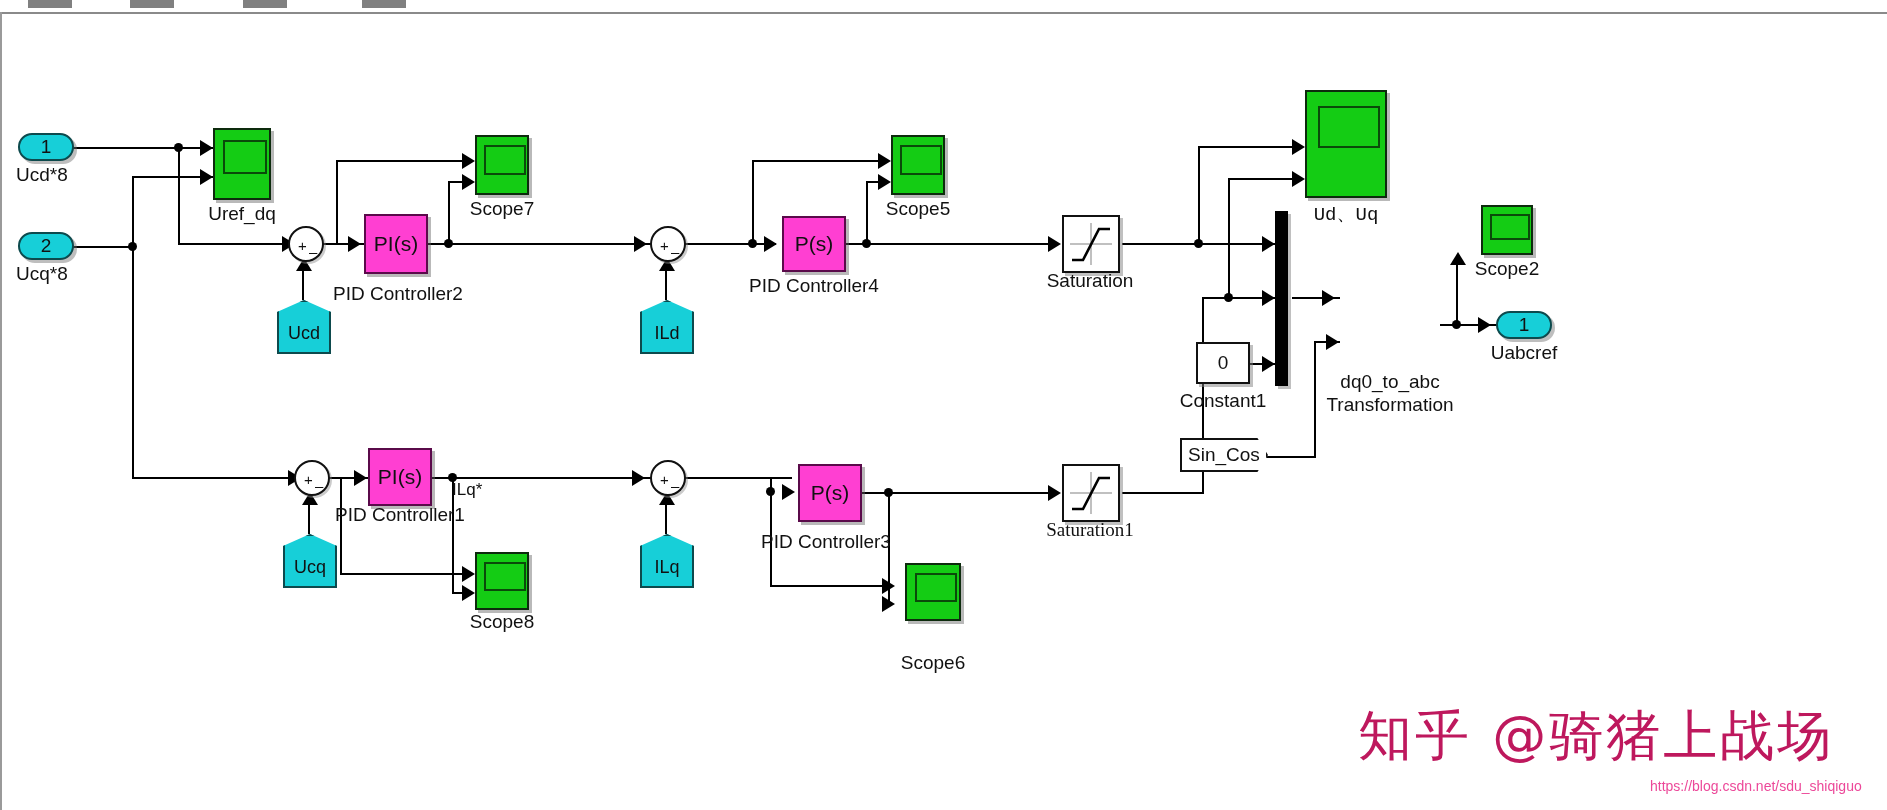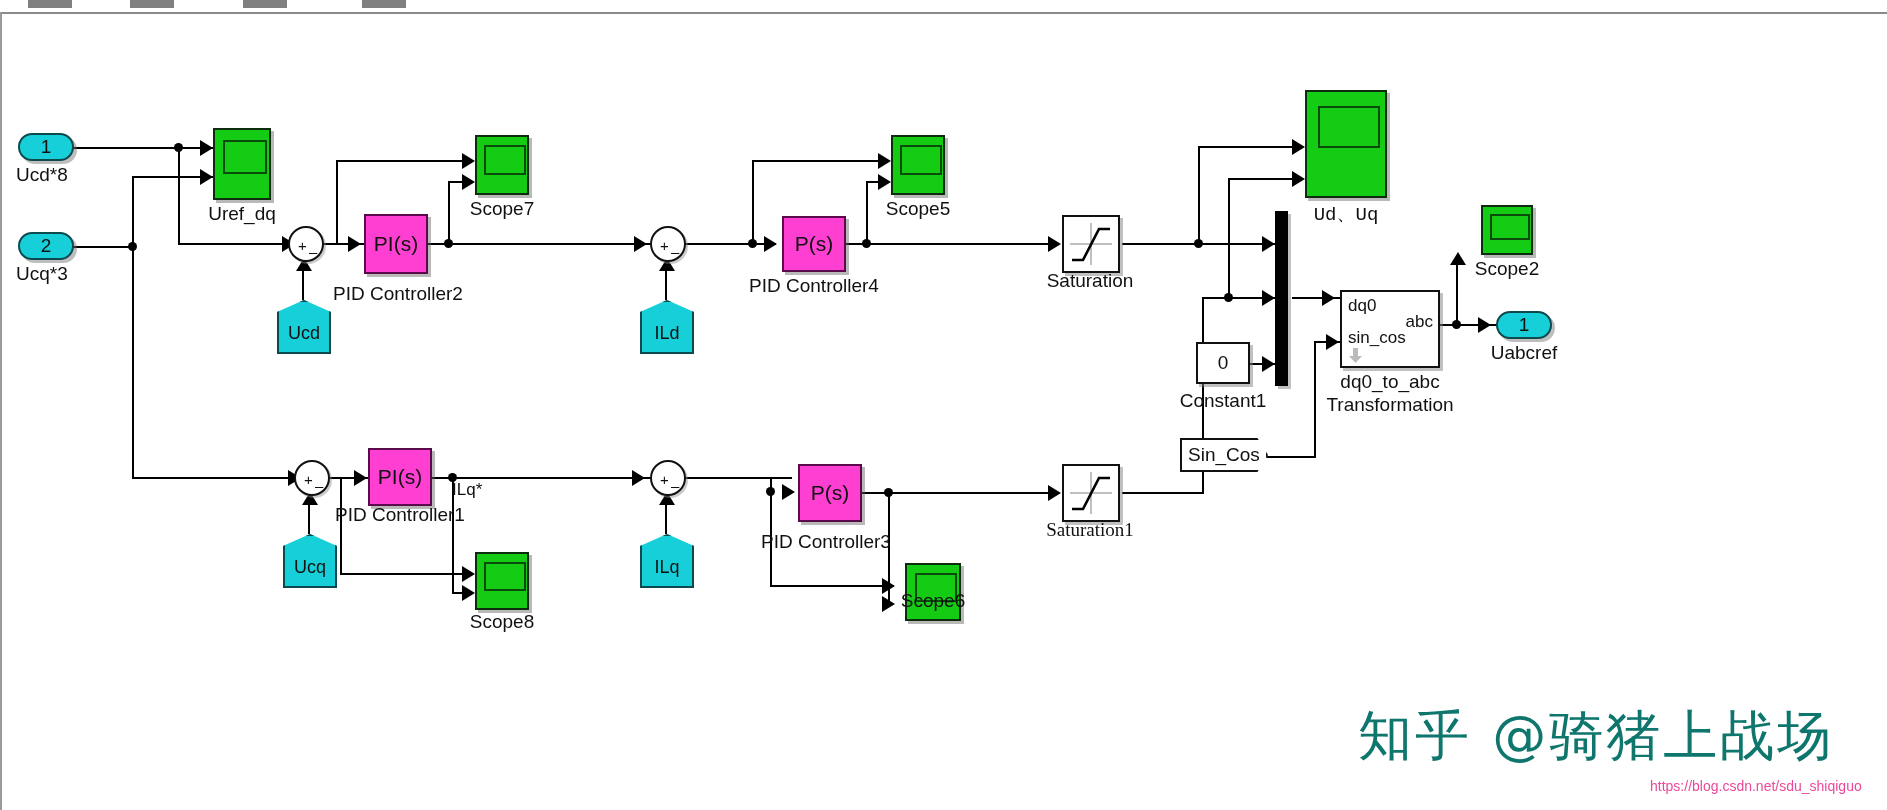--- a/index.html
+++ b/index.html
@@ -95,21 +95,21 @@
   .arr-r{border-top:8px solid transparent;border-bottom:8px solid transparent;border-left:13px solid #000;}
   .arr-u{border-left:8px solid transparent;border-right:8px solid transparent;border-bottom:13px solid #000;}
 
   
   .lbl{position:absolute;font-size:19px;color:#111;white-space:nowrap;}
   .lbl.c{transform:translateX(-50%);text-align:center;}
   .sig{position:absolute;font-size:17px;color:#111;white-space:nowrap;}
 
   
   .wm{
-    position:absolute;font-size:54px;color:#0f766e;white-space:nowrap;
+    position:absolute;font-size:54px;color:#be185d;white-space:nowrap;
     font-family:"DejaVu Sans",sans-serif;letter-spacing:3px;
   }
   .wm-url{position:absolute;font-size:14px;color:#ec4899;white-space:nowrap;}
 </style>
 </head>
 <body>
 
 <div id="canvas">
 
   <div class="toolbar-strip">
@@ -244,21 +244,21 @@
   <div class="arr arr-r" style="left:1048px;top:485px;"></div>
 
   <div class="blk port" style="left:18px;top:133px;width:56px;height:28px;">
     <span>1</span>
   </div>
   <div class="lbl" style="left:16px;top:164px;">Ucd*8</div>
 
   <div class="blk port" style="left:18px;top:232px;width:56px;height:28px;">
     <span>2</span>
   </div>
-  <div class="lbl" style="left:16px;top:263px;">Ucq*3</div>
+  <div class="lbl" style="left:16px;top:263px;">Ucq*8</div>
 
   <div class="blk scope" style="left:213px;top:128px;width:58px;height:72px;">
     <div class="screen" style="left:8px;top:10px;width:40px;height:30px;"></div>
   </div>
   <div class="lbl c" style="left:242px;top:203px;">Uref_dq</div>
 
   <div class="blk scope" style="left:475px;top:135px;width:54px;height:60px;">
     <div class="screen" style="left:7px;top:8px;width:38px;height:26px;"></div>
   </div>
   <div class="lbl c" style="left:502px;top:198px;">Scope7</div>
@@ -279,21 +279,21 @@
   <div class="lbl c" style="left:1507px;top:258px;">Scope2</div>
 
   <div class="blk scope" style="left:475px;top:552px;width:54px;height:58px;">
     <div class="screen" style="left:7px;top:8px;width:38px;height:25px;"></div>
   </div>
   <div class="lbl c" style="left:502px;top:611px;">Scope8</div>
 
   <div class="blk scope" style="left:905px;top:563px;width:56px;height:58px;">
     <div class="screen" style="left:8px;top:8px;width:38px;height:25px;"></div>
   </div>
-  <div class="lbl c" style="left:933px;top:590px;">Scope6</div>
+  <div class="lbl c" style="left:933px;top:652px;">Scope6</div>
 
   <div class="blk sum" style="left:288px;top:226px;width:36px;height:36px;">
     <span class="sg" style="left:8px;top:10px;">+</span>
     <span class="sg" style="left:19px;top:16px;">–</span>
   </div>
   <div class="blk sum" style="left:650px;top:226px;width:36px;height:36px;">
     <span class="sg" style="left:8px;top:10px;">+</span>
     <span class="sg" style="left:19px;top:16px;">–</span>
   </div>
   <div class="blk sum" style="left:294px;top:460px;width:36px;height:36px;">
@@ -362,28 +362,20 @@
   </div>
   <div class="lbl c" style="left:1090px;top:519px;font-family:Liberation Serif, serif;">Saturation1</div>
 
   <div class="blk wbox" style="left:1196px;top:342px;width:54px;height:42px;">
     <span>0</span>
   </div>
   <div class="lbl c" style="left:1223px;top:390px;">Constant1</div>
 
   <div class="blk mux" style="left:1275px;top:211px;width:13px;height:175px;"></div>
 
-  <div class="blk sub" style="left:1340px;top:290px;width:100px;height:78px;">
-    <span class="pl" style="left:6px;top:4px;">dq0</span>
-    <span class="pl" style="left:6px;top:36px;">sin_cos</span>
-    <span class="pl" style="right:5px;top:20px;">abc</span>
-    <svg width="14" height="16" viewBox="0 0 14 16" style="position:absolute;left:7px;top:56px;">
-      <path d="M4 0 L9 0 L9 8 L13 8 L6.5 15 L0 8 L4 8 Z" fill="#bbbbbb"></path>
-    </svg>
-  </div>
   <div class="lbl c" style="left:1390px;top:371px;">dq0_to_abc</div>
   <div class="lbl c" style="left:1390px;top:394px;">Transformation</div>
 
   <div class="blk port" style="left:1496px;top:311px;width:56px;height:28px;">
     <span>1</span>
   </div>
   <div class="lbl c" style="left:1524px;top:342px;">Uabcref</div>
 
   <div class="wm" style="left:1358px;top:700px;">知乎 @骑猪上战场</div>
   <div class="wm-url" style="left:1650px;top:778px;">https://blog.csdn.net/sdu_shiqiguo</div>

